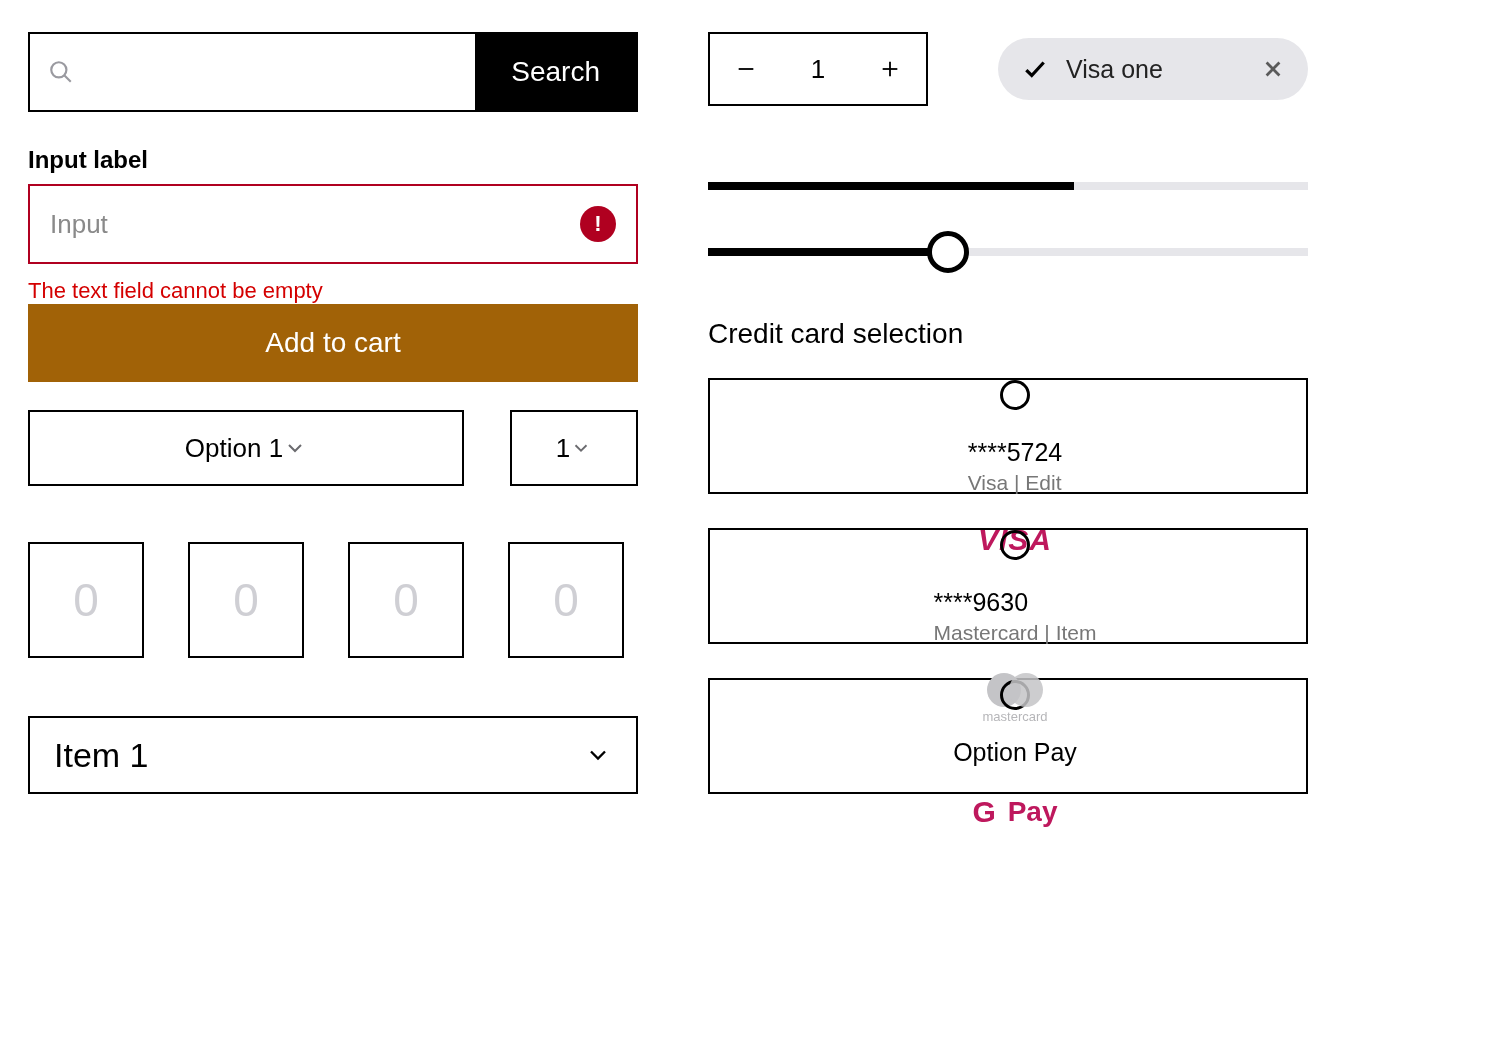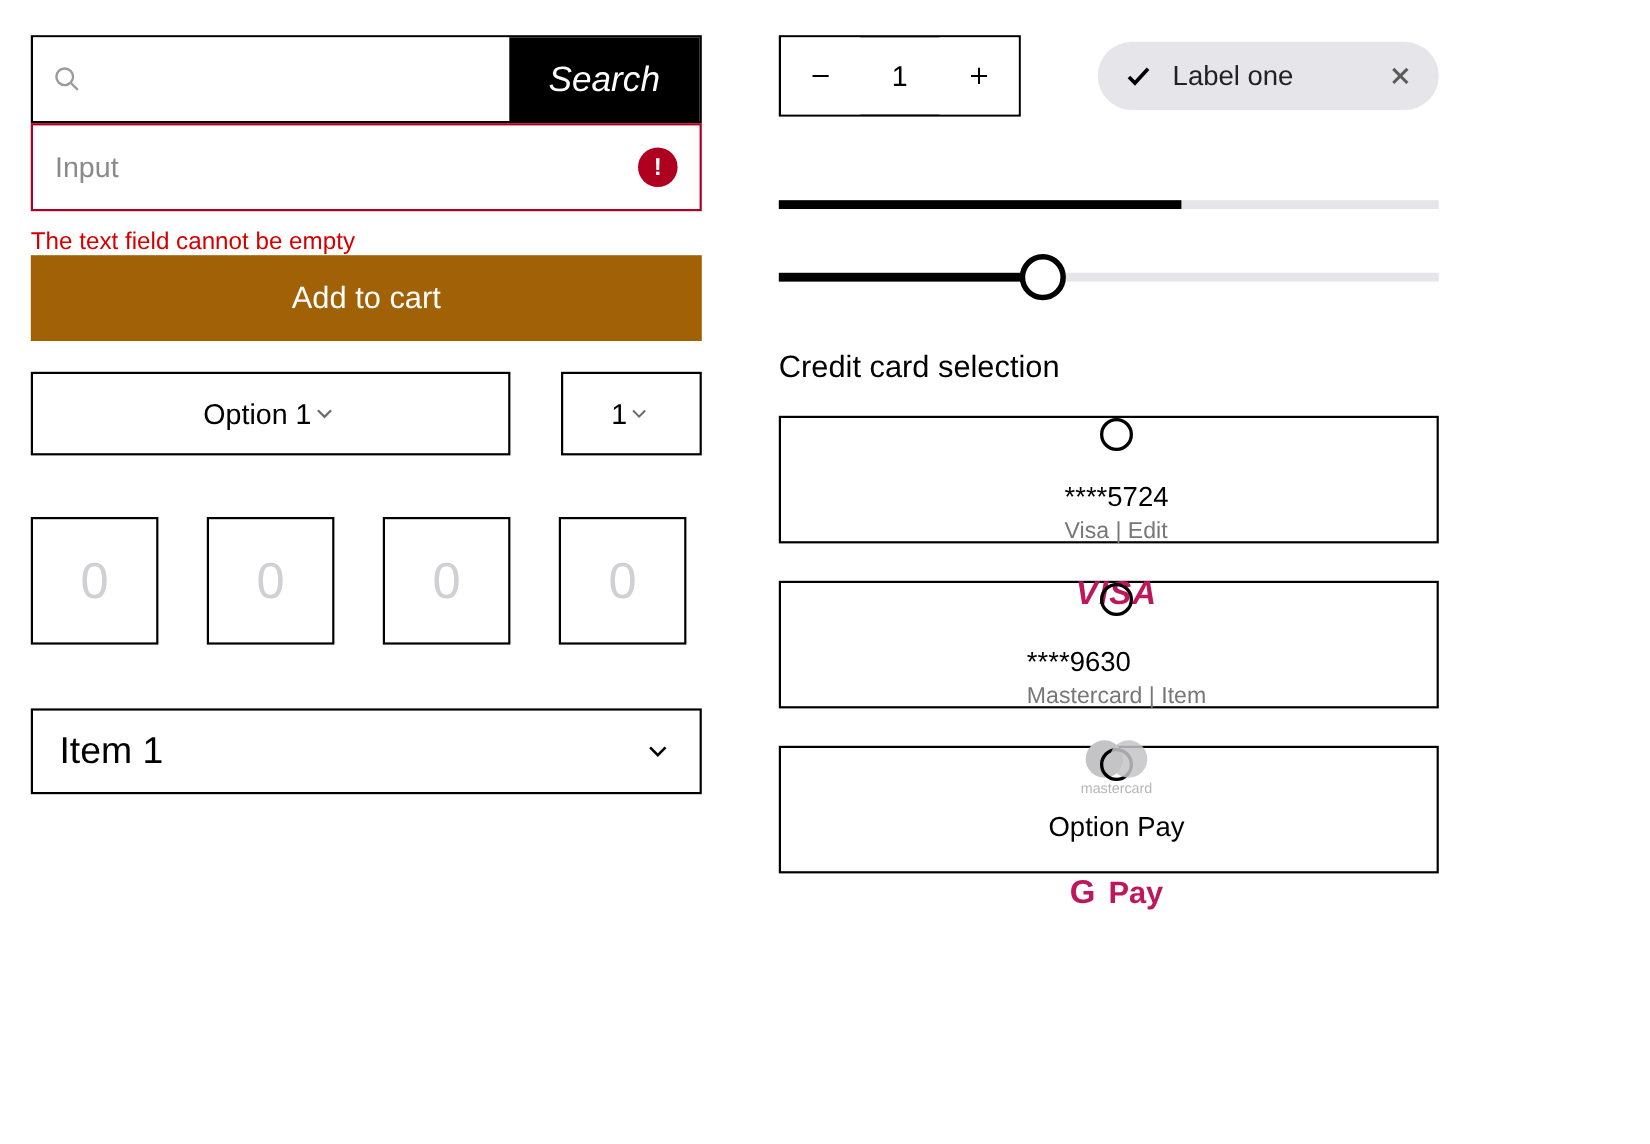--- a/index.html
+++ b/index.html
@@ -33,24 +33,23 @@
   .search-input {
     border: none;
     outline: none;
     font-size: 24px;
     flex: 1;
   }
   .search-btn {
     background: #000;
     color: #fff;
     border: none;
-    font-size: 32px;
+    font-size: 28px;
     padding: 0 36px;
     cursor: pointer;
-    font-style: italic;
   }
 
   
   .field-label {
     font-size: 24px;
     font-weight: 700;
     margin-top: 34px;
     margin-bottom: 10px;
   }
   .err-input-wrap {
@@ -267,20 +266,21 @@
           <svg width="26" height="26" viewBox="0 0 24 24" fill="none" stroke="#9a9aa0" stroke-width="2">
             <circle cx="10" cy="10" r="7"></circle>
               <line x1="21" y1="21" x2="15" y2="15"></line>
           </svg>
         </span>
         <input class="search-input" placeholder="" style="">
       </div>
       <button class="search-btn">Search</button>
     </div>
 
+    <div class="field-label">Input label</div>
     <div class="err-input-wrap">
       <input class="err-input" placeholder="Input" style="">
       <div class="err-badge">!</div>
     </div>
     <div class="err-msg">The text field cannot be empty</div>
 
     <button class="addcart">Add to cart</button>
 
     <div class="select-row">
       <div class="select-box wide">
@@ -336,21 +336,21 @@
             </svg>
         </button>
       </div>
 
       <div class="chip">
         <span>
           <svg width="26" height="26" viewBox="0 0 24 24" fill="none" stroke="#000" stroke-width="3">
               <polyline points="4 13 9 18 20 6"></polyline>
             </svg>
         </span>
-        <span class="chip-label">Label one</span>
+        <span class="chip-label">Visa one</span>
         <span class="chip-x">
           <svg width="22" height="22" viewBox="0 0 24 24" fill="none" stroke="#5a5a5a" stroke-width="3">
               <line x1="5" y1="5" x2="19" y2="19"></line>
               <line x1="19" y1="5" x2="5" y2="19"></line>
             </svg>
         </span>
       </div>
     </div>
 
     <div class="progress">

